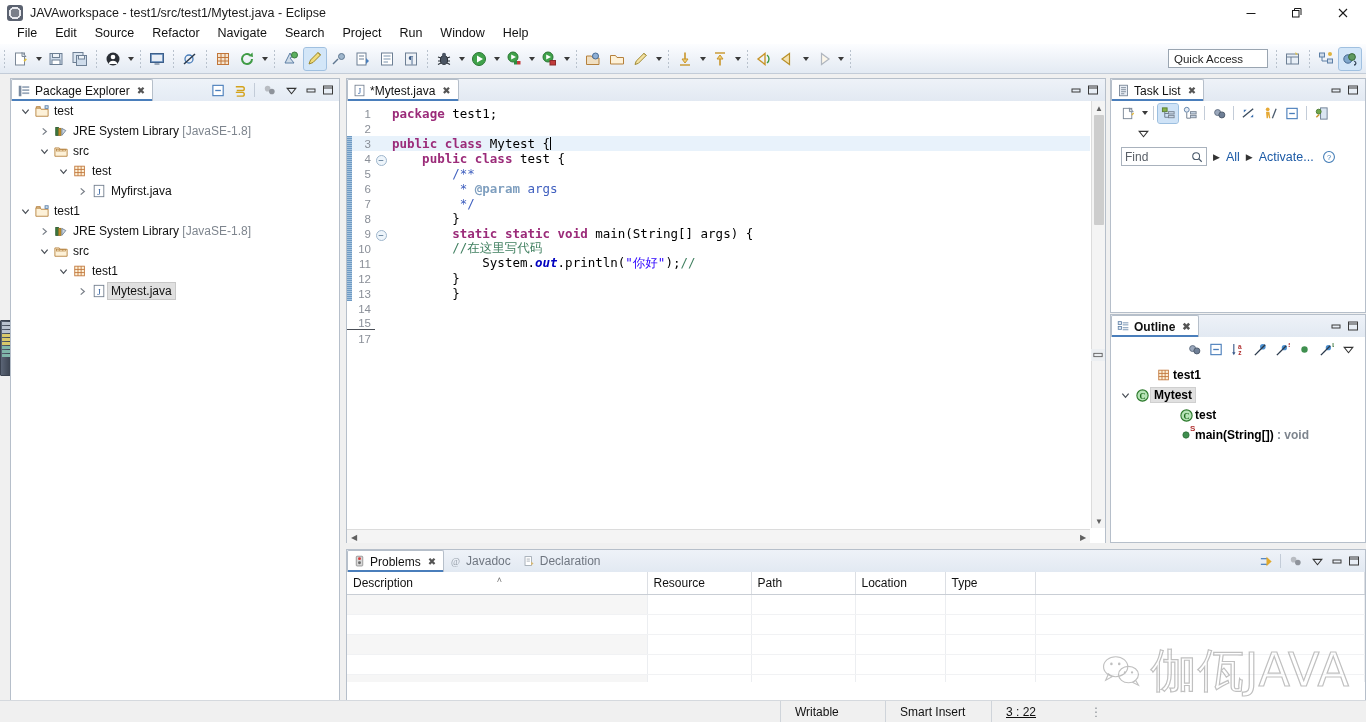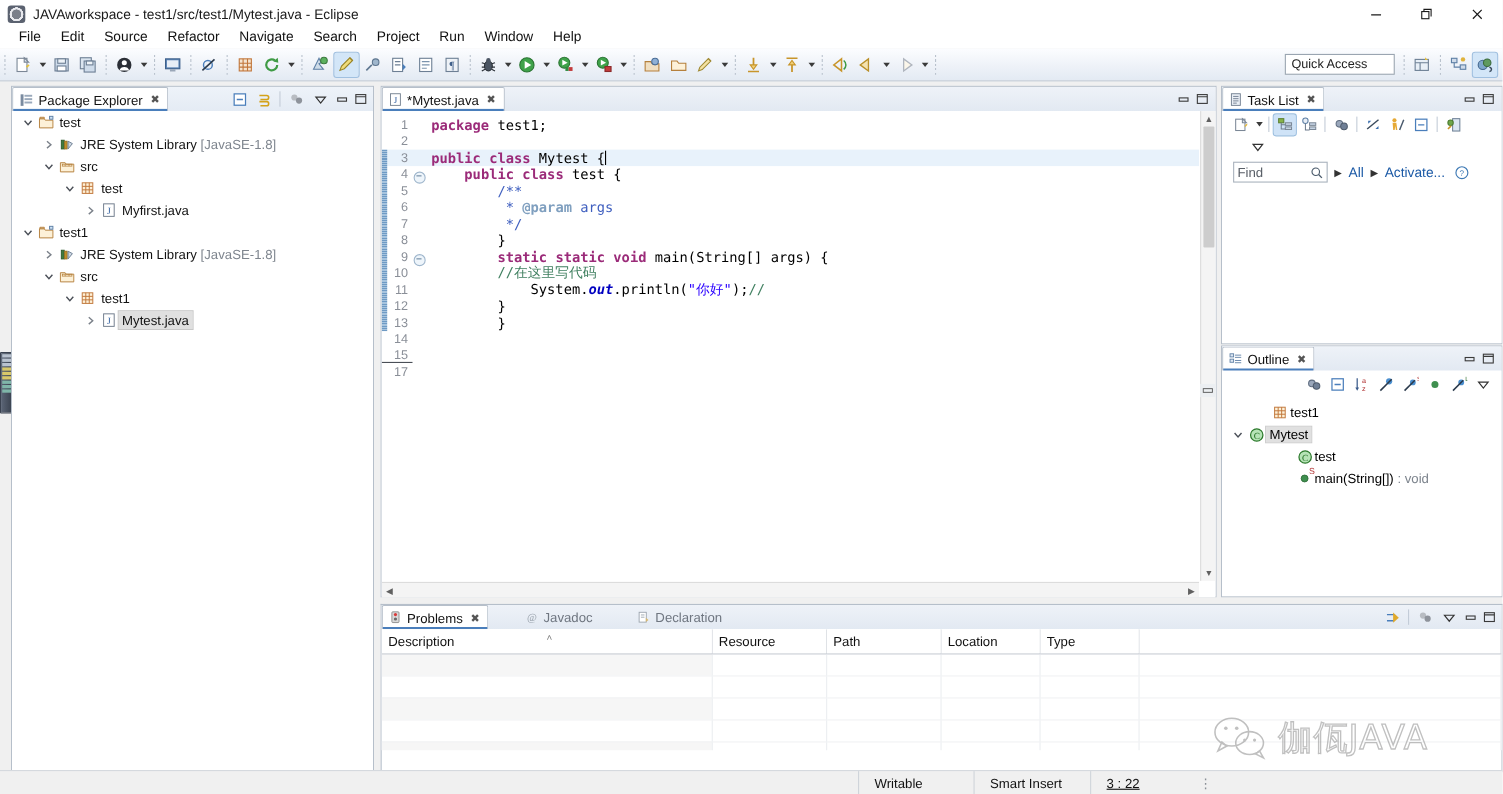--- a/index.html
+++ b/index.html
@@ -157,21 +157,21 @@
     display:flex; align-items:center; font-size:12px; color:#111;
   }
   .st-cell { height:22px; display:flex; align-items:center; padding:0 14px;
              border-left:1px solid #cfd4da; }
 
   
   .watermark {
     position:absolute; right:16px; bottom:22px; width:250px; height:58px;
     display:flex; align-items:center; gap:8px; opacity:.62; pointer-events:none;
   }
-  .wm-text { font-size:31px; color:transparent; -webkit-text-stroke:1.2px #9a9a9a;
+  .wm-text { font-size:46px; color:transparent; -webkit-text-stroke:1.2px #9a9a9a;
              font-family:"DejaVu Sans", sans-serif; letter-spacing:1px; white-space:nowrap; }
   svg { display:block; }
 </style>
 </head>
 <body>
 
 <div id="app">
 
   <div class="titlebar">
     <div class="tb-icon"></div>
@@ -726,21 +726,21 @@
       </div>
 
       <div class="sb-h" style="right:15px;">
         <div class="sb-arrow" style="position:absolute; left:0;">◀</div>
         <div class="sb-arrow" style="position:absolute; right:0;">▶</div>
       </div>
     </div>
   </div>
 
   <div class="panel" style="left:346px; top:549px; width:1020px; height:153px; border-bottom:none;">
-    <div class="panel-tabs" id="problems-tabs" style="position:relative;gap:28px;">
+    <div class="panel-tabs" id="problems-tabs" style="position:relative;">
       <div style="position:absolute; right:3px; top:0; height:22px; display:flex; align-items:center;">
         <div class="vbtn">
           <svg width="15" height="15" viewBox="0 0 16 16">
             <line x1="2" y1="5" x2="9" y2="5" stroke="#4a7ebb" stroke-width="1.3"></line>
             <line x1="2" y1="11" x2="9" y2="11" stroke="#4a7ebb" stroke-width="1.3"></line>
             <polygon points="8,3 13.5,8 8,13" fill="#e0a92c"></polygon>
           </svg>
         </div>
         <div class="vsep"></div>
         <div class="vbtn">
@@ -985,21 +985,21 @@
         <span style="margin-left:2px;">
           <svg width="14" height="14" viewBox="0 0 16 16">
             <circle cx="8" cy="8" r="6.2" fill="none" stroke="#3f7ab5" stroke-width="1.2"></circle>
             <text x="8" y="11.3" font-size="8.5" text-anchor="middle" fill="#3f7ab5" font-family="sans-serif">?</text>
           </svg>
         </span>
       </div>
     </div>
   </div>
 
-  <div class="panel" style="left:1110px; top:314px; width:256px; height:229px;">
+  <div class="panel" style="left:1110px; top:314px; width:256px; height:229px;font-weight:bold;">
     <div class="panel-tabs">
       <div class="ptab" style="border-bottom:none;">
         <span>
           <svg width="13" height="13" viewBox="0 0 16 16">
             <rect x="1.5" y="2" width="4" height="3.5" fill="#dfe8f3" stroke="#5d7fa5"></rect>
             <rect x="1.5" y="8" width="4" height="3.5" fill="#dfe8f3" stroke="#5d7fa5"></rect>
             <line x1="7" y1="3.5" x2="14" y2="3.5" stroke="#5d7fa5"></line>
             <line x1="7" y1="6" x2="14" y2="6" stroke="#5d7fa5"></line>
             <line x1="7" y1="9.5" x2="14" y2="9.5" stroke="#5d7fa5"></line>
             <line x1="7" y1="12" x2="14" y2="12" stroke="#5d7fa5"></line>

